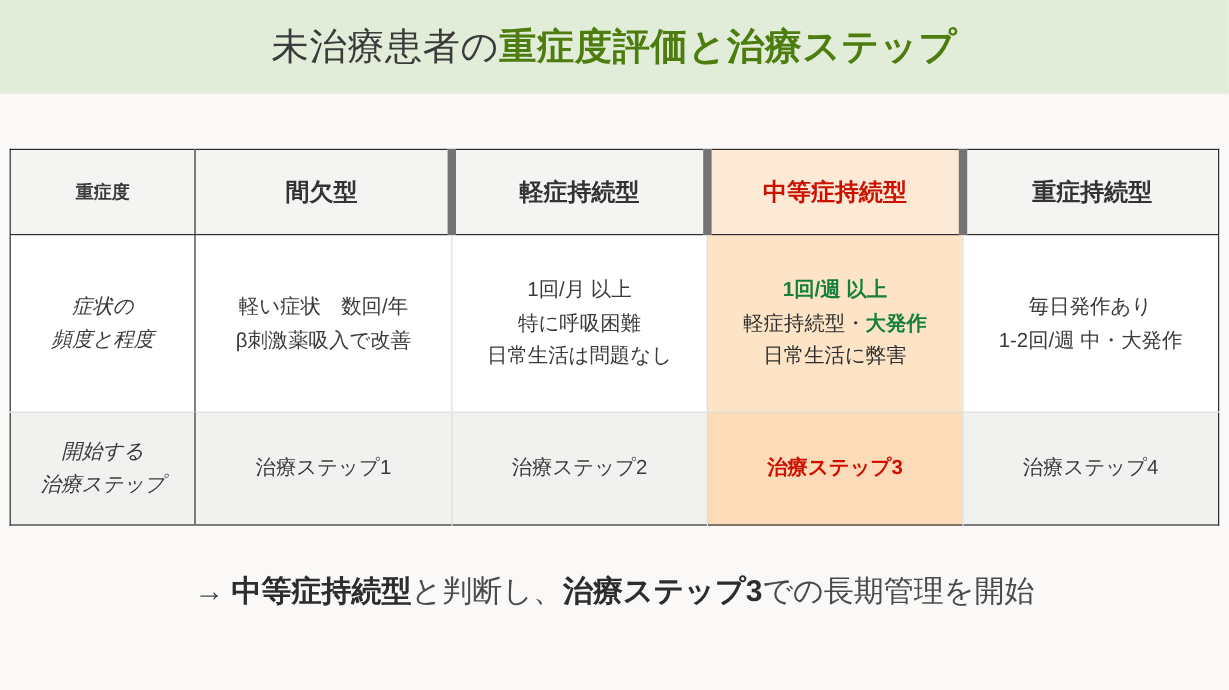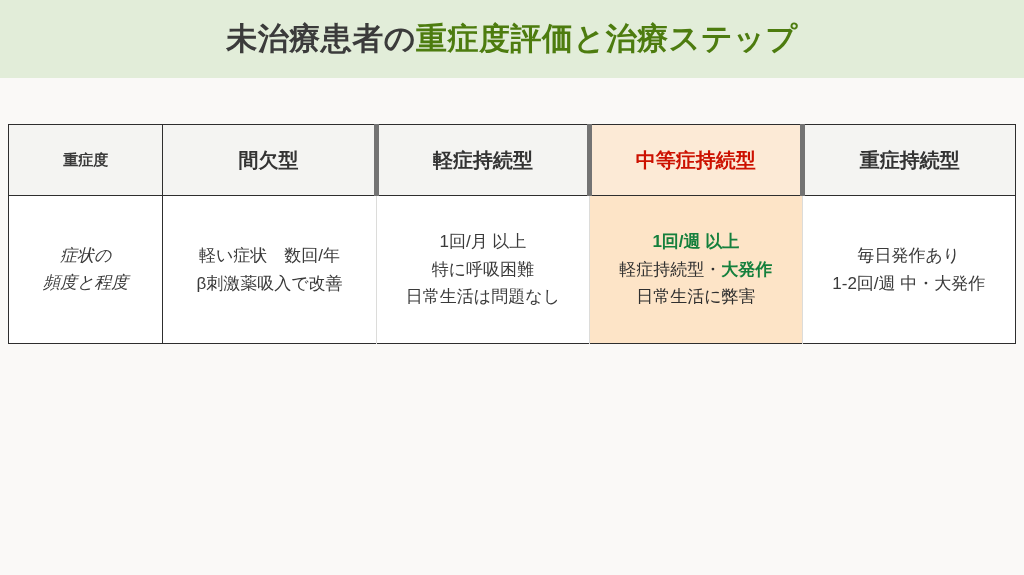--- a/index.html
+++ b/index.html
@@ -35,21 +35,21 @@
     justify-content: center;
   }
   .header-title {
     font-size: 31px;
     line-height: 1.15;
     letter-spacing: 0.5px;
     color: #3b3b3b;
     white-space: nowrap;
   }
   .header-title .t-light {
-    font-weight: 700;
+    font-weight: 400;
     margin-top: 48px;
   }
   .header-title .t-strong {
     font-weight: 700;
     color: #4d7c0f;
   }
 
   
   .table-wrap {
     position: absolute;
@@ -74,21 +74,21 @@
   }
 
   
   .sev-table thead tr {
     height: 71px;
     border-radius: 22px;
   }
   .sev-table thead th {
     background: #f4f4f2;
     border-bottom: 1.5px solid #2e2e2e;
-    border-right: 5px solid #737373;
+    border-right: 7px solid #737373;
     font-weight: 700;
   }
   .sev-table thead th.col-label {
     border-right: 1.5px solid #2e2e2e;
     font-size: 15px;
     color: #3a3a3a;
   }
   .sev-table thead th.col-cat {
     font-size: 20px;
     color: #333333;
@@ -234,19 +234,32 @@
             </div>
           </td>
           <td>
             <div class="cell-lines">
               <div>毎日発作あり</div>
               <div>1-2回/週 中・大発作</div>
             </div>
           </td>
         </tr>
 
+        <tr class="row-steps">
+          <td class="col-label">
+            <div>開始する</div>
+            <div>治療ステップ</div>
+          </td>
+          <td>治療ステップ1</td>
+          <td>治療ステップ2</td>
+          <td class="col-hl">治療ステップ3</td>
+          <td>治療ステップ4</td>
+        </tr>
 
       </tbody>
     </table>
   </div>
 
+  <div class="conclusion">
+    <span class="arrow">→</span><span class="em">中等症持続型</span><span class="pl">と判断し、</span><span class="em">治療ステップ3</span><span class="pl">での長期管理を開始</span>
+  </div>
 
 </div>
 
 </body></html>

